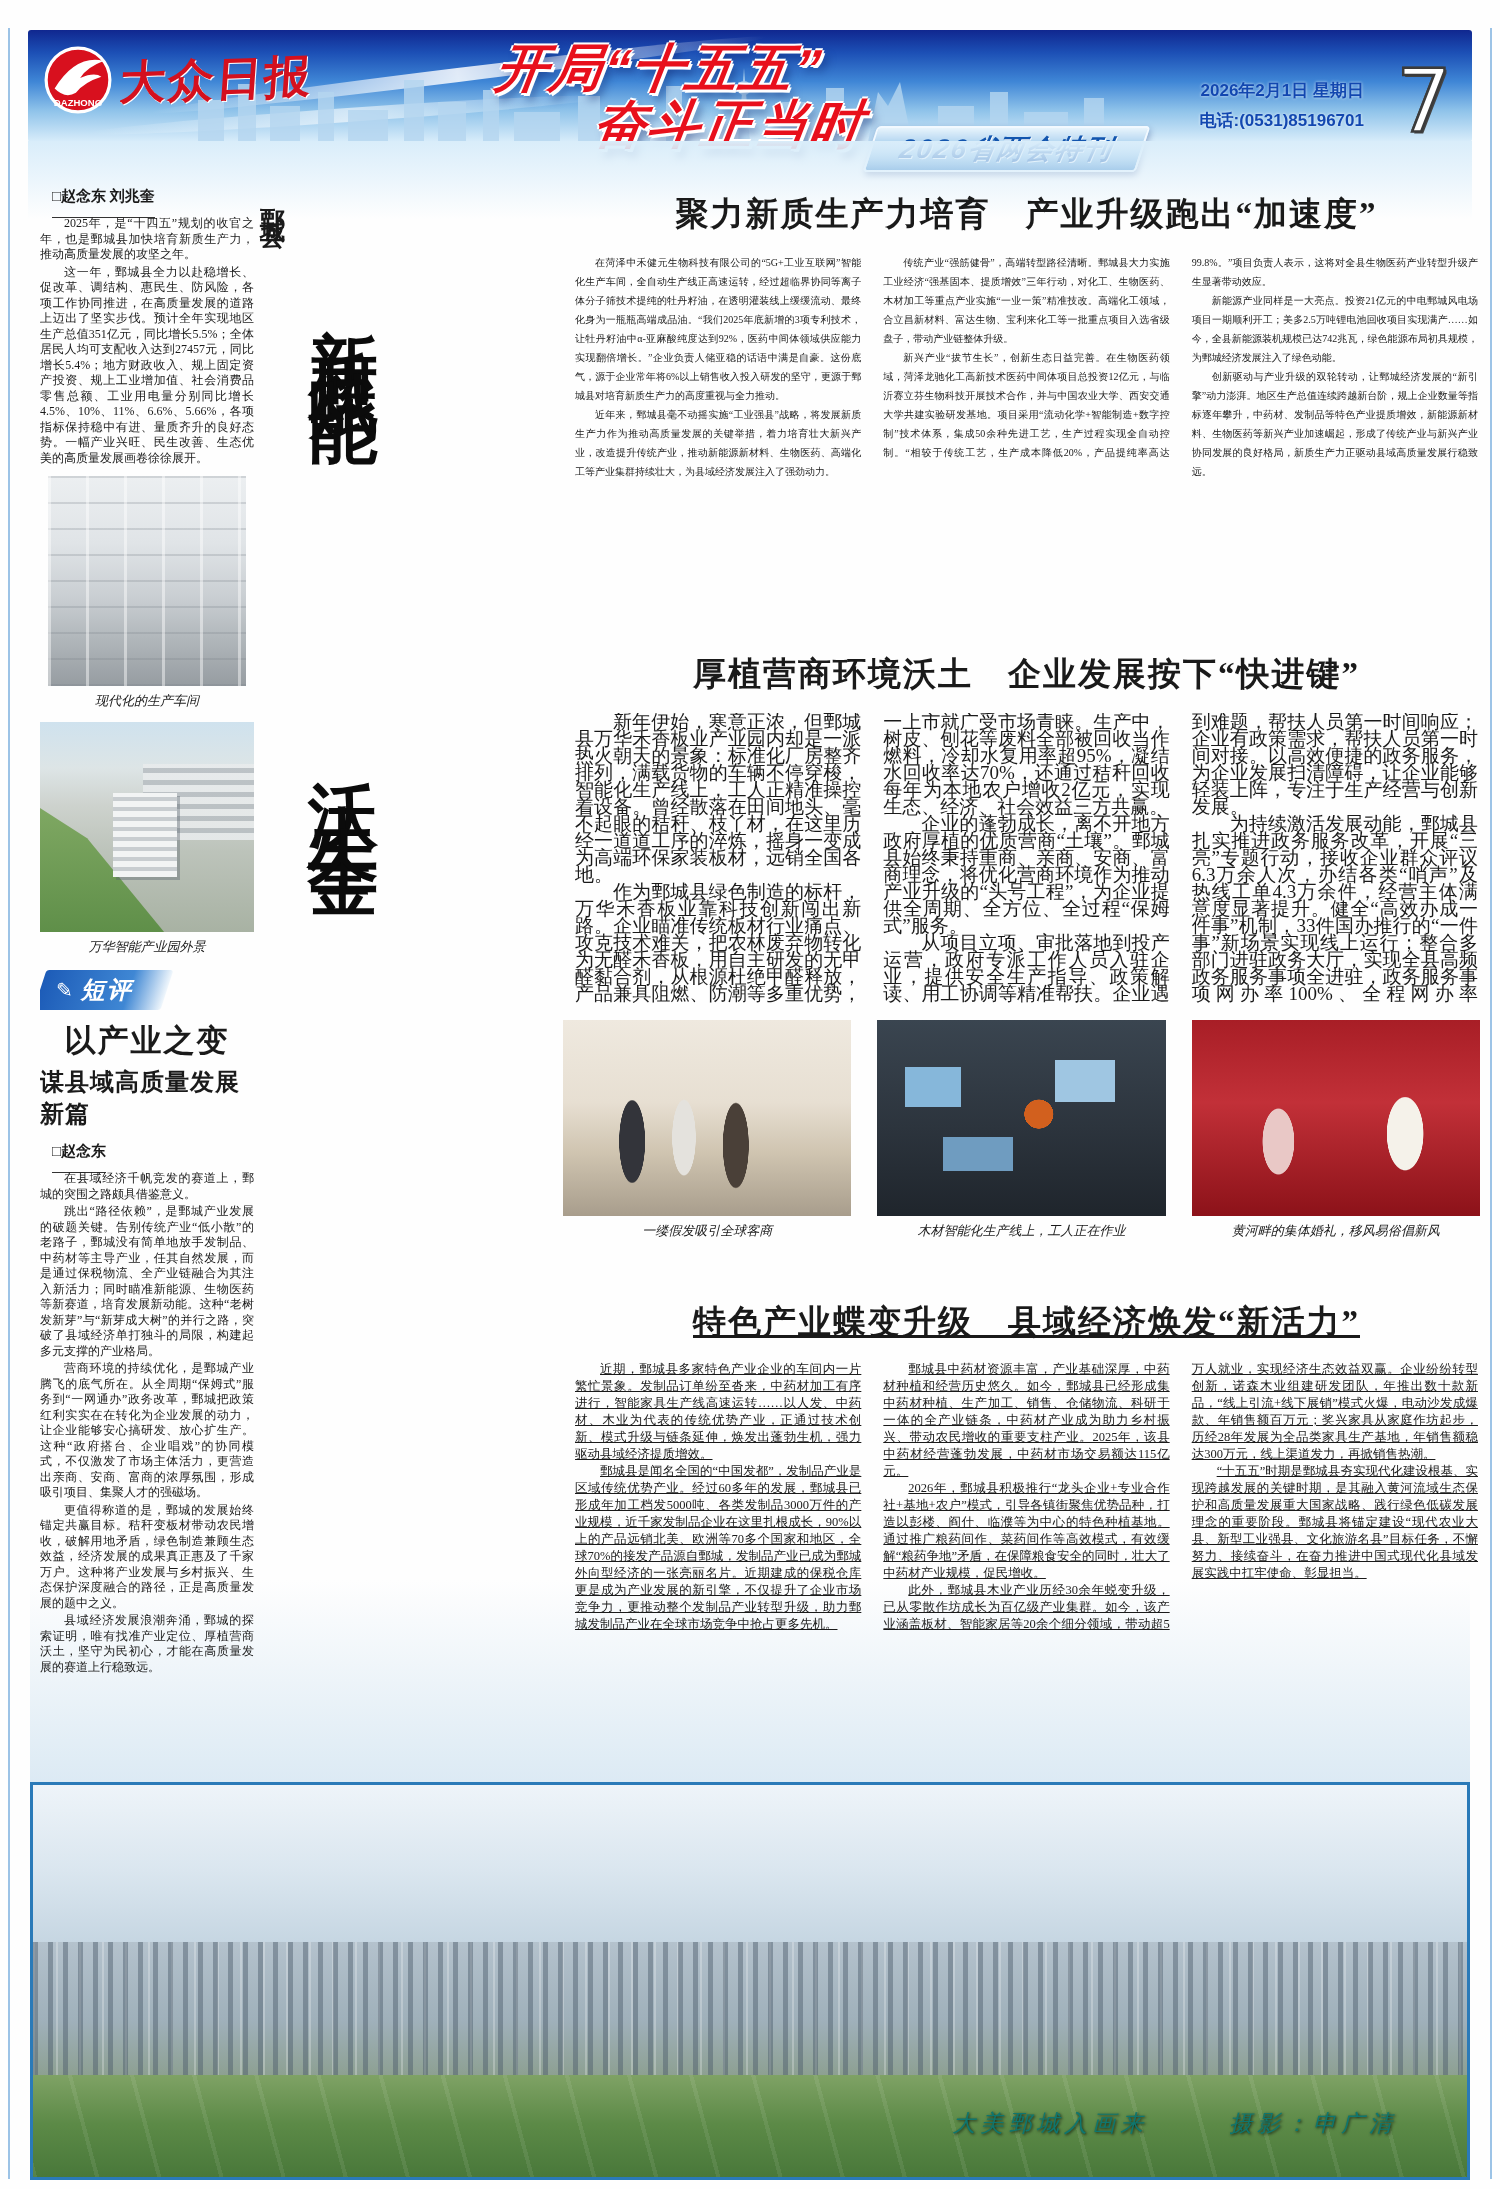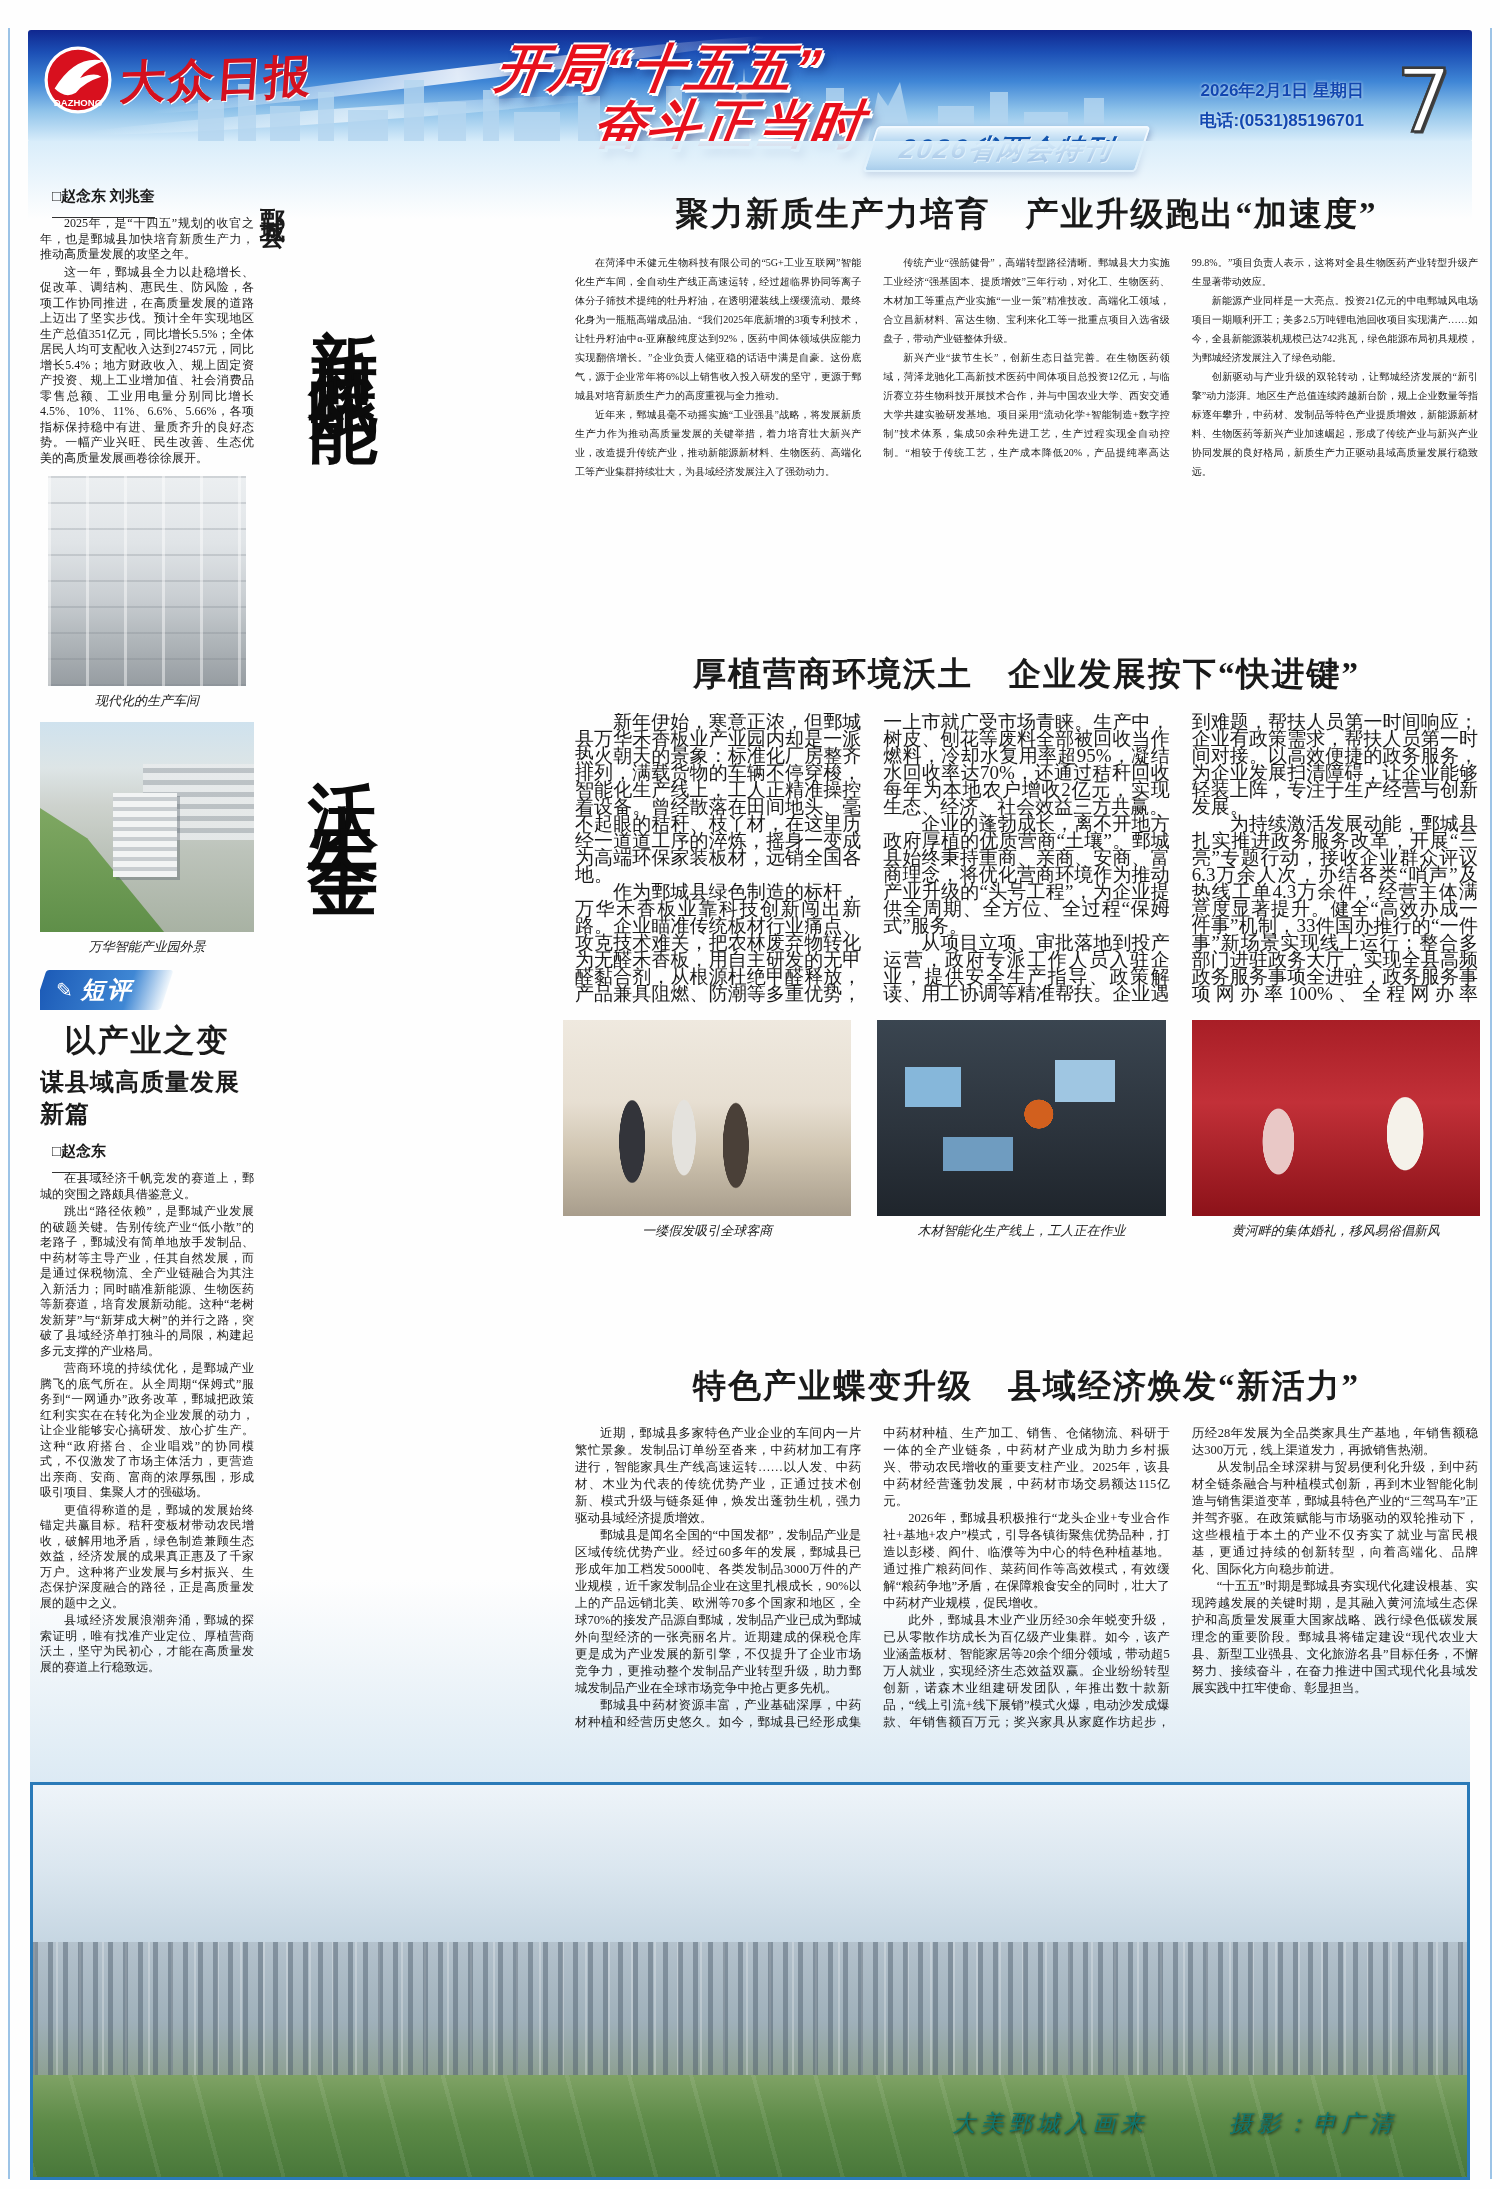--- a/index.html
+++ b/index.html
@@ -76,21 +76,21 @@
   .vt1{top:272px;}
   .vt2{top:726px;}
 
   
   .article{position:absolute;left:575px;width:903px;z-index:2;}
   .a-title{font-size:33px;font-weight:900;text-align:center;letter-spacing:2px;margin:0 0 16px 0;white-space:nowrap;}
   .a-body{column-gap:22px;column-count:3;text-align:justify;overflow:hidden;}
   .a-body p{text-indent:2em;margin:0;}
   .art1{top:192px;}  .art1 .a-body{height:392px;font-size:10px;line-height:19px;}
   .art2{top:652px;}  .art2 .a-body{height:302px;font-size:19px;line-height:17px;}
-  .art3{top:1364px;} .art3 .a-body{height:412px;font-size:12.5px;line-height:17px;}
+  .art3{top:1300px;text-decoration:underline;} .art3 .a-body{height:412px;font-size:12.5px;line-height:17px;}
 
   
   .photo-row{position:absolute;left:563px;top:1020px;width:917px;display:flex;gap:26px;z-index:2;}
   .photo-row figure{flex:1;margin:0;}
   .photo-row .ph{height:196px;}
   .ph-expo{background:
       radial-gradient(ellipse 22px 70px at 24% 62%,#33343a 58%,rgba(0,0,0,0) 60%),
       radial-gradient(ellipse 20px 64px at 42% 60%,#e4e2dd 58%,rgba(0,0,0,0) 60%),
       radial-gradient(ellipse 22px 72px at 60% 64%,#4a4038 58%,rgba(0,0,0,0) 60%),
       linear-gradient(180deg,#efe9df 0%,#e7dfd2 42%,#cfc4b0 68%,#a89d8c 100%);}
@@ -259,21 +259,20 @@
   </div>
 
   <div class="article art3">
     <h2 class="a-title">特色产业蝶变升级　县域经济焕发“新活力”</h2>
     <div class="a-body">
       <p>近期，鄄城县多家特色产业企业的车间内一片繁忙景象。发制品订单纷至沓来，中药材加工有序进行，智能家具生产线高速运转……以人发、中药材、木业为代表的传统优势产业，正通过技术创新、模式升级与链条延伸，焕发出蓬勃生机，强力驱动县域经济提质增效。</p>
       <p>鄄城县是闻名全国的“中国发都”，发制品产业是区域传统优势产业。经过60多年的发展，鄄城县已形成年加工档发5000吨、各类发制品3000万件的产业规模，近千家发制品企业在这里扎根成长，90%以上的产品远销北美、欧洲等70多个国家和地区，全球70%的接发产品源自鄄城，发制品产业已成为鄄城外向型经济的一张亮丽名片。近期建成的保税仓库更是成为产业发展的新引擎，不仅提升了企业市场竞争力，更推动整个发制品产业转型升级，助力鄄城发制品产业在全球市场竞争中抢占更多先机。</p>
       <p>鄄城县中药材资源丰富，产业基础深厚，中药材种植和经营历史悠久。如今，鄄城县已经形成集中药材种植、生产加工、销售、仓储物流、科研于一体的全产业链条，中药材产业成为助力乡村振兴、带动农民增收的重要支柱产业。2025年，该县中药材经营蓬勃发展，中药材市场交易额达115亿元。</p>
       <p>2026年，鄄城县积极推行“龙头企业+专业合作社+基地+农户”模式，引导各镇街聚焦优势品种，打造以彭楼、阎什、临濮等为中心的特色种植基地。通过推广粮药间作、菜药间作等高效模式，有效缓解“粮药争地”矛盾，在保障粮食安全的同时，壮大了中药材产业规模，促民增收。</p>
       <p>此外，鄄城县木业产业历经30余年蜕变升级，已从零散作坊成长为百亿级产业集群。如今，该产业涵盖板材、智能家居等20余个细分领域，带动超5万人就业，实现经济生态效益双赢。企业纷纷转型创新，诺森木业组建研发团队，年推出数十款新品，“线上引流+线下展销”模式火爆，电动沙发成爆款、年销售额百万元；奖兴家具从家庭作坊起步，历经28年发展为全品类家具生产基地，年销售额稳达300万元，线上渠道发力，再掀销售热潮。</p>
-      <p>从发制品全球深耕与贸易便利化升级，到中药材全链条融合与种植模式创新，再到木业智能化制造与销售渠道变革，鄄城县特色产业的“三驾马车”正并驾齐驱。在政策赋能与市场驱动的双轮推动下，这些根植于本土的产业不仅夯实了就业与富民根基，更通过持续的创新转型，向着高端化、品牌化、国际化方向稳步前进。</p>
       <p>“十五五”时期是鄄城县夯实现代化建设根基、实现跨越发展的关键时期，是其融入黄河流域生态保护和高质量发展重大国家战略、践行绿色低碳发展理念的重要阶段。鄄城县将锚定建设“现代农业大县、新型工业强县、文化旅游名县”目标任务，不懈努力、接续奋斗，在奋力推进中国式现代化县域发展实践中扛牢使命、彰显担当。</p>
     </div>
   </div>
 
   <div class="haze"></div>
   <div class="bottom-photo">
     <div class="bp-sky"></div>
     <div class="bp-city"></div>
     <div class="bp-fields"></div>
     <div class="bp-caption">

